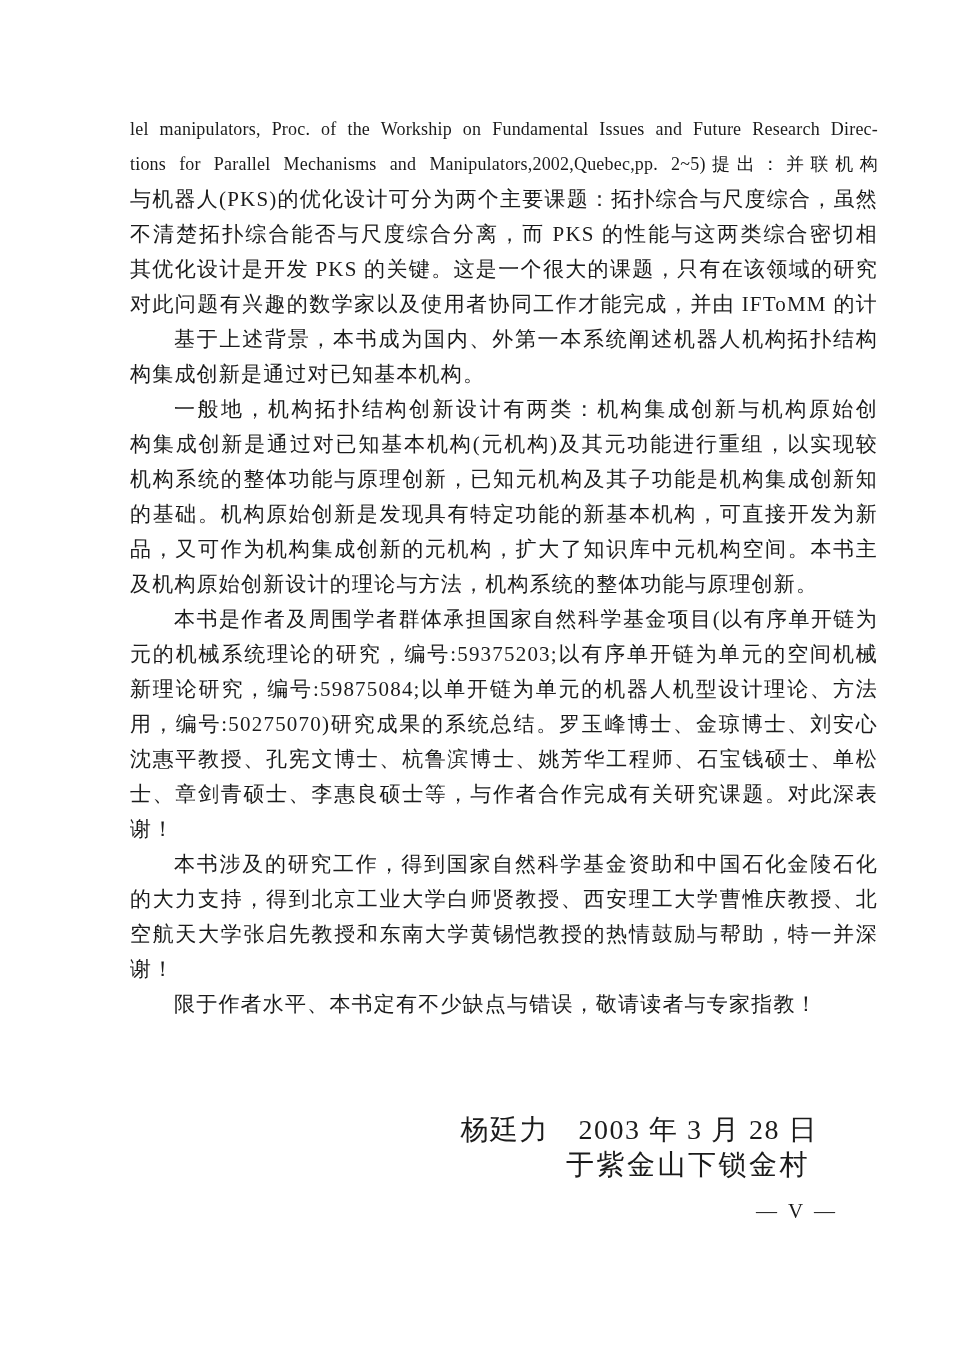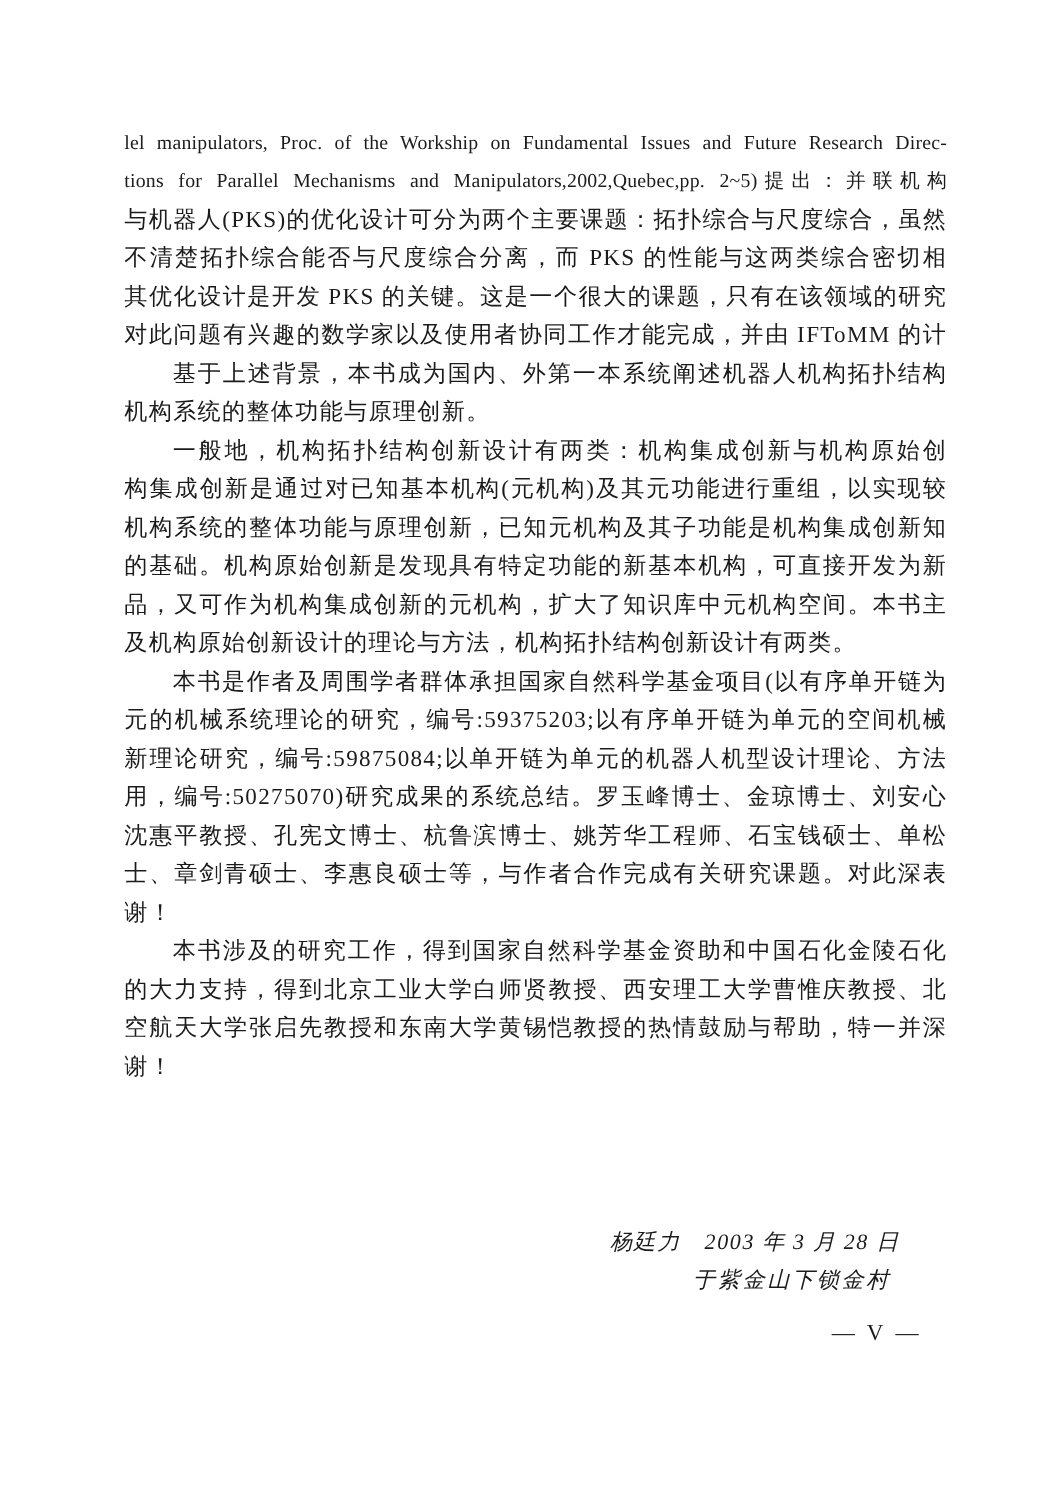--- a/index.html
+++ b/index.html
@@ -11,21 +11,21 @@
     position: relative;
     width: 959px;
     height: 1357px;
     background: #ffffff;
     overflow: hidden;
     font-family: "Liberation Serif", "DejaVu Serif", serif;
     color: #1b1b1b;
   }
   .text-block {
     position: absolute;
-    left: 113px;
+    left: 130px;
     top: 112px;
     width: 748px;
   }
   .paragraph { margin: 0; padding: 0; }
   .line {
     font-size: 21px;
     line-height: 35px;
     height: 35px;
     letter-spacing: 1.2px;
     text-align: justify;
@@ -42,24 +42,23 @@
   .line.latin {
     font-size: 18px;
     letter-spacing: 0.2px;
     word-spacing: 2px;
   }
   .signature {
     position: absolute;
     top: 1112px;
     right: 141px;
     text-align: right;
-    font-size: 20px;
+    font-size: 28px;
     line-height: 35px;
     letter-spacing: 1.5px;
-    font-style: italic;
   }
   .sig-place {
     padding-right: 8px;
     letter-spacing: 2.5px;
   }
   .page-num {
     position: absolute;
     top: 1198px;
     right: 121px;
     font-size: 21px;
@@ -75,45 +74,48 @@
       <div class="paragraph">
         <div class="line latin">lel manipulators, Proc. of the Workship on Fundamental Issues and Future Research Direc-</div>
         <div class="line latin">tions for Parallel Mechanisms and Manipulators,2002,Quebec,pp. 2~5)提出：并联机构</div>
         <div class="line">与机器人(PKS)的优化设计可分为两个主要课题：拓扑综合与尺度综合，虽然还</div>
         <div class="line">不清楚拓扑综合能否与尺度综合分离，而 PKS 的性能与这两类综合密切相关，</div>
         <div class="line">其优化设计是开发 PKS 的关键。这是一个很大的课题，只有在该领域的研究者、</div>
         <div class="line">对此问题有兴趣的数学家以及使用者协同工作才能完成，并由 IFToMM 的计算运</div>
       </div>
       <div class="paragraph">
         <div class="line indent">基于上述背景，本书成为国内、外第一本系统阐述机器人机构拓扑结构设计</div>
-        <div class="line end">机构系统的整体功能与原理创新。</div>
+        <div class="line end">构集成创新是通过对已知基本机构。</div>
       </div>
       <div class="paragraph">
         <div class="line indent">一般地，机构拓扑结构创新设计有两类：机构集成创新与机构原始创新。机</div>
         <div class="line">构集成创新是通过对已知基本机构(元机构)及其元功能进行重组，以实现较复杂</div>
         <div class="line">机构系统的整体功能与原理创新，已知元机构及其子功能是机构集成创新知识库</div>
         <div class="line">的基础。机构原始创新是发现具有特定功能的新基本机构，可直接开发为新产</div>
         <div class="line">品，又可作为机构集成创新的元机构，扩大了知识库中元机构空间。本书主要涉</div>
-        <div class="line end">及机构原始创新设计的理论与方法，机构拓扑结构创新设计有两类。</div>
+        <div class="line end">及机构原始创新设计的理论与方法，机构系统的整体功能与原理创新。</div>
       </div>
       <div class="paragraph">
         <div class="line indent">本书是作者及周围学者群体承担国家自然科学基金项目(以有序单开链为单</div>
         <div class="line">元的机械系统理论的研究，编号:59375203;以有序单开链为单元的空间机械系统</div>
         <div class="line">新理论研究，编号:59875084;以单开链为单元的机器人机型设计理论、方法及其应</div>
         <div class="line">用，编号:50275070)研究成果的系统总结。罗玉峰博士、金琼博士、刘安心博士、</div>
         <div class="line">沈惠平教授、孔宪文博士、杭鲁滨博士、姚芳华工程师、石宝钱硕士、单松青硕</div>
         <div class="line">士、章剑青硕士、李惠良硕士等，与作者合作完成有关研究课题。对此深表感</div>
         <div class="line end">谢！</div>
       </div>
       <div class="paragraph">
         <div class="line indent">本书涉及的研究工作，得到国家自然科学基金资助和中国石化金陵石化公司</div>
         <div class="line">的大力支持，得到北京工业大学白师贤教授、西安理工大学曹惟庆教授、北京航</div>
         <div class="line">空航天大学张启先教授和东南大学黄锡恺教授的热情鼓励与帮助，特一并深表感</div>
         <div class="line end">谢！</div>
       </div>
+      <div class="paragraph">
+        <div class="line end indent">限于作者水平、本书定有不少缺点与错误，敬请读者与专家指教！</div>
+      </div>
     </div>
 
   <div class="signature">
     <div class="sig-line">杨廷力　2003 年 3 月 28 日</div>
     <div class="sig-line sig-place">于紫金山下锁金村</div>
   </div>
 
   <div class="page-num">— V —</div>
 </div>
 

